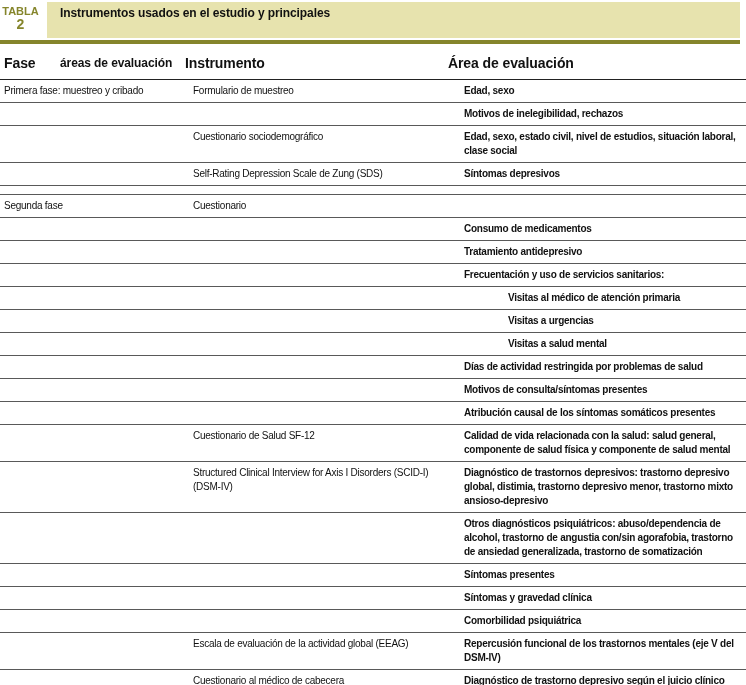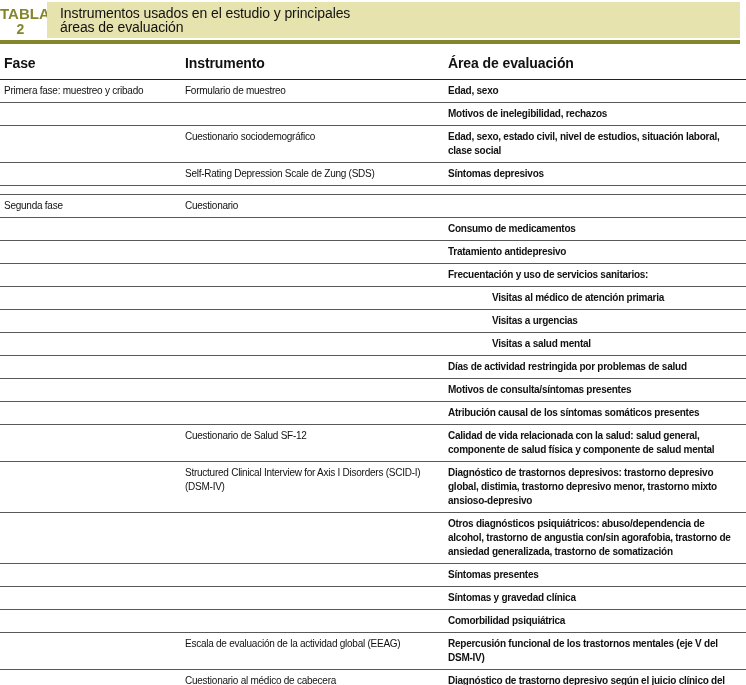--- a/index.html
+++ b/index.html
@@ -4,32 +4,32 @@
 <style>
   :root { --olive:#85852b; --title-bg:#e7e3ae; --rule:#595959; --dark:#222; --text:#111; }
   * { margin:0; padding:0; box-sizing:border-box; }
   html,body { background:#fff; }
   body { width:746px; height:685px; font-family:"Liberation Sans", sans-serif; color:var(--text); }
   .page { width:746px; padding-top:2px; }
 
   
   .header { display:flex; align-items:stretch; height:36px; }
   .label-col { width:41px; text-align:center; padding-top:3px; color:var(--olive); font-weight:bold; }
-  .label-col .lbl { font-size:15px; letter-spacing:0; }
+  .label-col .lbl { font-size:11px; letter-spacing:0; }
   .label-col .num { font-size:14px; line-height:15px; }
   .title-box { flex:1; margin-left:6px; margin-right:6px; background:var(--title-bg);
                display:flex; flex-direction:column; justify-content:center; padding-left:13px; }
-  .title-box div { font-size:14px; font-weight:normal; line-height:14px; letter-spacing:-0.1px; }
+  .title-box div { font-size:12px; font-weight:bold; line-height:14px; letter-spacing:-0.1px;margin-top:36px; }
   .accent-bar { height:4px; background:var(--olive); margin-right:6px; margin-top:2px; }
 
   
   .grid { display:grid; grid-template-columns:185px 263px 1fr; }
   .thead { padding:8px 0 5px; border-bottom:1px solid var(--dark); }
   .thead .cell { font-weight:bold; font-size:14px; letter-spacing:-0.1px; }
-  .row  { border-bottom:1px solid var(--rule); }
+  .row  { border-bottom:1px solid var(--rule);gap:8px; }
   .row:last-child { border-bottom:3px solid #262626; }
   .cell { font-size:10px; line-height:14px; letter-spacing:-0.25px; padding:4px 0; }
   .c1 { padding-left:4px; }
   .c3 { padding-right:8px;font-weight:bold; }
   .c3.indent { padding-left:44px; }
 </style>
 </head>
 <body>
 
 <div class="page">

